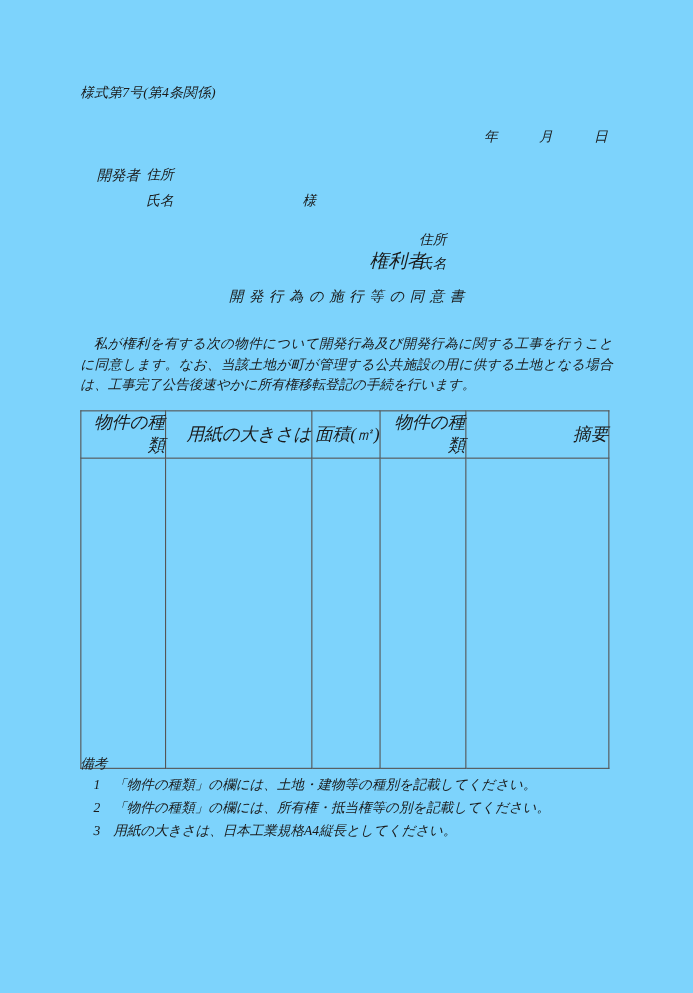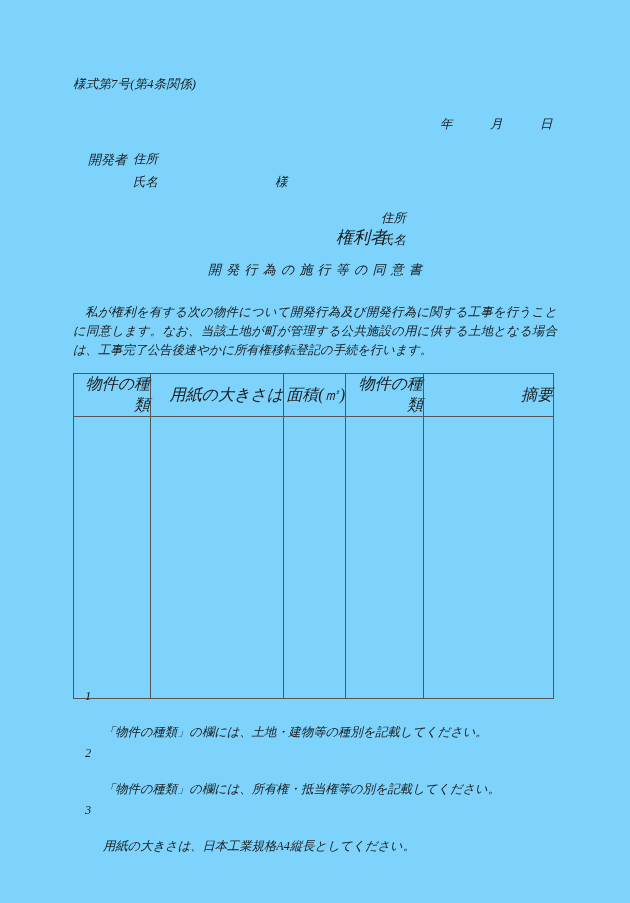--- a/index.html
+++ b/index.html
@@ -145,21 +145,21 @@
   .note-row {
     display: flex;
     line-height: 21px;
     white-space: nowrap;
   }
   .note-num {
     width: 30px;
     flex: 0 0 30px;
     text-align: center;
   }
-  .note-txt { flex: 1 1 auto; margin-top: 36px; }
+  .note-txt { flex: 1 1 auto; }
 </style>
 </head>
 <body>
 
 <div id="page">
 
   <div class="abs form-no">様式第7号(第4条関係)</div>
 
   <div class="abs date-line">年　　　月　　　日</div>
 
@@ -198,20 +198,21 @@
         <td></td>
         <td></td>
         <td></td>
         <td></td>
         <td></td>
       </tr>
     </tbody>
   </table>
 
   <div class="abs notes">
+    <div class="notes-title">備考</div>
 
     <div class="note-row">
       <span class="note-num">1</span>
       <span class="note-txt">「物件の種類」の欄には、土地・建物等の種別を記載してください。</span>
     </div>
 
     <div class="note-row">
       <span class="note-num">2</span>
       <span class="note-txt">「物件の種類」の欄には、所有権・抵当権等の別を記載してください。</span>
     </div>

